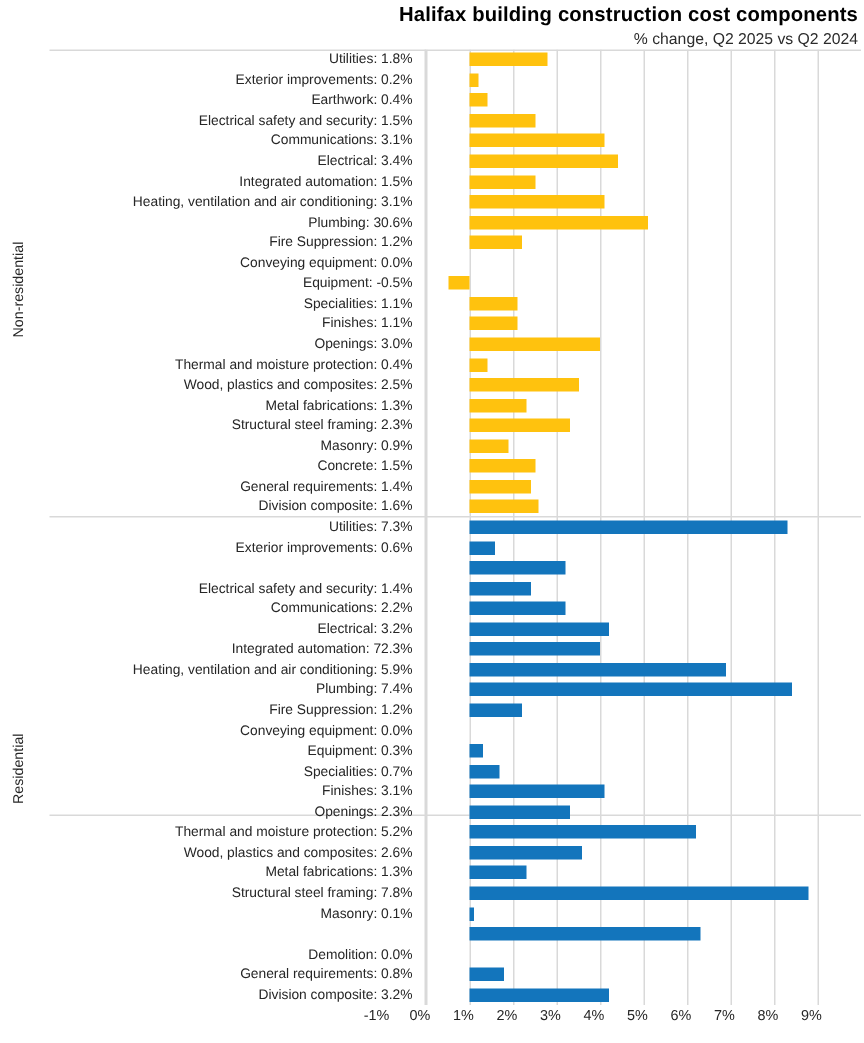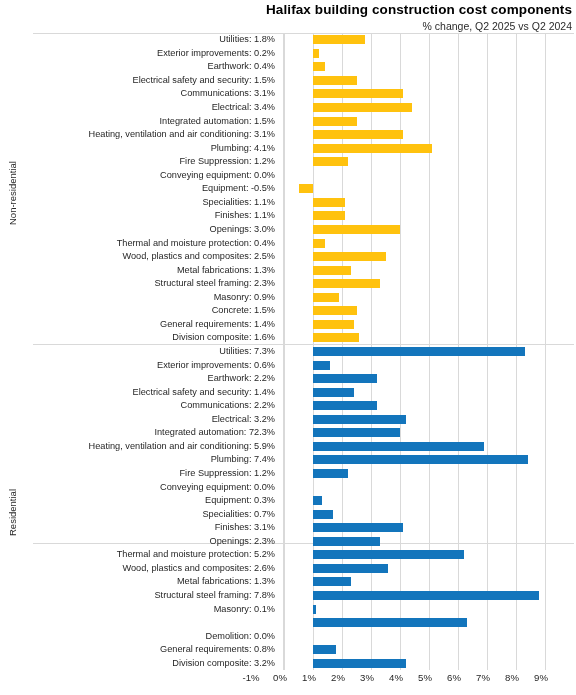--- a/index.html
+++ b/index.html
@@ -183,38 +183,37 @@
 
     <div id="labels-col">
         <div class="cat-label" style="top: 1.2766px;">Utilities: 1.8%</div>
         <div class="cat-label" style="top: 14.8298px;">Exterior improvements: 0.2%</div>
         <div class="cat-label" style="top: 28.383px;">Earthwork: 0.4%</div>
         <div class="cat-label" style="top: 41.9362px;">Electrical safety and security: 1.5%</div>
         <div class="cat-label" style="top: 55.4894px;">Communications: 3.1%</div>
         <div class="cat-label" style="top: 69.0426px;">Electrical: 3.4%</div>
         <div class="cat-label" style="top: 82.5957px;">Integrated automation: 1.5%</div>
         <div class="cat-label" style="top: 96.1489px;">Heating, ventilation and air conditioning: 3.1%</div>
-        <div class="cat-label" style="top: 109.702px;">Plumbing: 4.1%</div>
+        <div class="cat-label" style="top: 109.702px;">Plumbing: 30.6%</div>
         <div class="cat-label" style="top: 123.255px;">Fire Suppression: 1.2%</div>
         <div class="cat-label" style="top: 136.809px;">Conveying equipment: 0.0%</div>
         <div class="cat-label" style="top: 150.362px;">Equipment: -0.5%</div>
         <div class="cat-label" style="top: 163.915px;">Specialities: 1.1%</div>
         <div class="cat-label" style="top: 177.468px;">Finishes: 1.1%</div>
         <div class="cat-label" style="top: 191.021px;">Openings: 3.0%</div>
         <div class="cat-label" style="top: 204.574px;">Thermal and moisture protection: 0.4%</div>
         <div class="cat-label" style="top: 218.128px;">Wood, plastics and composites: 2.5%</div>
         <div class="cat-label" style="top: 231.681px;">Metal fabrications: 1.3%</div>
         <div class="cat-label" style="top: 245.234px;">Structural steel framing: 2.3%</div>
         <div class="cat-label" style="top: 258.787px;">Masonry: 0.9%</div>
         <div class="cat-label" style="top: 272.34px;">Concrete: 1.5%</div>
         <div class="cat-label" style="top: 285.894px;">General requirements: 1.4%</div>
         <div class="cat-label" style="top: 299.447px;">Division composite: 1.6%</div>
         <div class="cat-label" style="top: 313px;">Utilities: 7.3%</div>
         <div class="cat-label" style="top: 326.553px;">Exterior improvements: 0.6%</div>
-        <div class="cat-label" style="top: 340.106px;">Earthwork: 2.2%</div>
         <div class="cat-label" style="top: 353.66px;">Electrical safety and security: 1.4%</div>
         <div class="cat-label" style="top: 367.213px;">Communications: 2.2%</div>
         <div class="cat-label" style="top: 380.766px;">Electrical: 3.2%</div>
         <div class="cat-label" style="top: 394.319px;">Integrated automation: 72.3%</div>
         <div class="cat-label" style="top: 407.872px;">Heating, ventilation and air conditioning: 5.9%</div>
         <div class="cat-label" style="top: 421.426px;">Plumbing: 7.4%</div>
         <div class="cat-label" style="top: 434.979px;">Fire Suppression: 1.2%</div>
         <div class="cat-label" style="top: 448.532px;">Conveying equipment: 0.0%</div>
         <div class="cat-label" style="top: 462.085px;">Equipment: 0.3%</div>
         <div class="cat-label" style="top: 475.638px;">Specialities: 0.7%</div>

